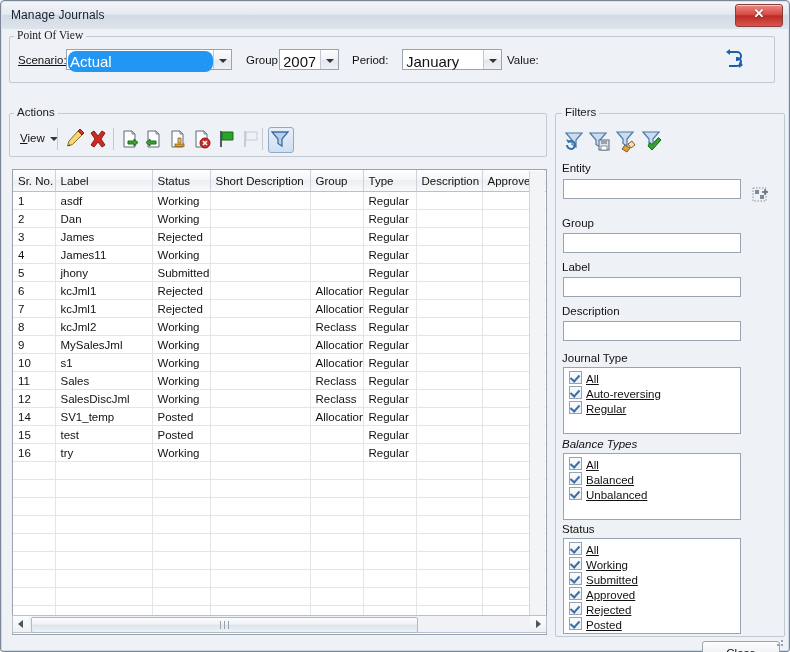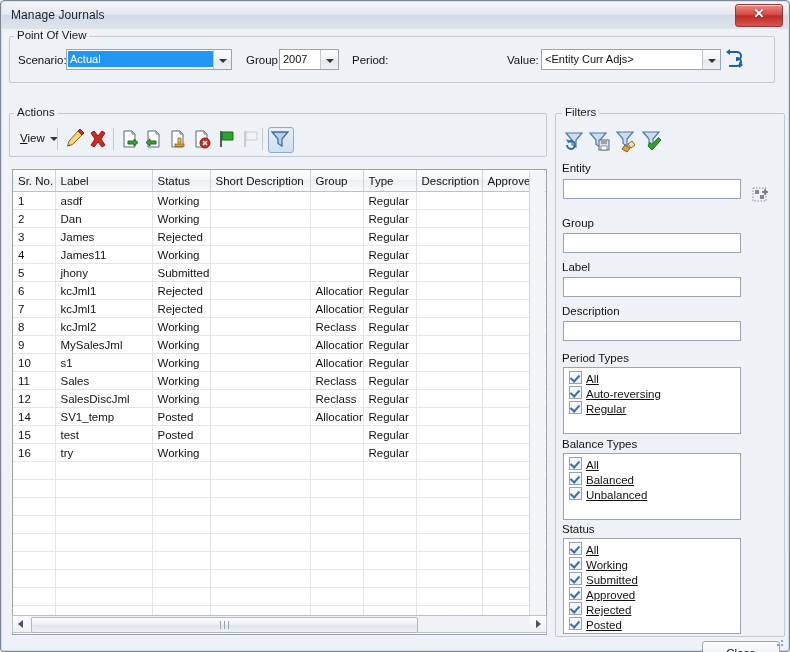--- a/index.html
+++ b/index.html
@@ -68,35 +68,35 @@
   }
   .gb-title {
     position: absolute;
     background: #eef1f5;
     padding: 0 3px;
     font-size: 11.5px;
     color: #1a1a1a;
   }
 
   #pov-box { left: 7px; top: 7px; width: 764px; height: 45px; }
-  #pov-title { left: 12px; top: 0px; }
+  #pov-title { left: 12px; top: 0px; font-family: Liberation Serif, serif; }
 
   .lbl { position: absolute; font-size: 11.5px; color: #111; }
 
   .combo {
     position: absolute;
     height: 21px;
     background: #fff;
     border: 1px solid #9aa4b1;
     box-sizing: border-box;
   }
   .combo .val {
     position: absolute; left: 3px; top: 3px;
-    font-size: 11px; color: #111;
-    white-space: nowrap; overflow: hidden;
+    font-size: 15px; color: #111;
+    white-space: nowrap; overflow: hidden; border-radius: 8px;
   }
   .combo .arrowbtn {
     position: absolute; right: 0; top: 0; bottom: 0; width: 17px;
     background: linear-gradient(to bottom,#fdfdfe 0%, #f0f2f5 50%, #e3e7ec 51%, #eef1f5 100%);
     border-left: 1px solid #c0c7d0;
   }
   .combo .arrowbtn::after {
     content: ""; position: absolute; left: 5px; top: 9px;
     border-left: 4px solid transparent; border-right: 4px solid transparent;
     border-top: 4px solid #30363d;
@@ -307,39 +307,39 @@
     <div class="close-btn">
       <div class="x">✕</div>
     </div>
   </div>
 
   <div class="client">
 
     <div class="groupbox" id="pov-box"></div>
     <div class="gb-title" id="pov-title">Point Of View</div>
 
-    <div class="lbl" style="left:16px; top:25px;">Scenario:</div>
+    <div class="lbl" style="left:16px; top:25px;text-decoration:underline;">Scenario:</div>
     <div class="combo sel" style="left:64px; top:20px; width:166px;">
       <div class="val">Actual</div>
       <div class="arrowbtn"></div>
     </div>
 
     <div class="lbl" style="left:244px; top:25px;">Group:</div>
     <div class="combo" style="left:277px; top:20px; width:60px;">
       <div class="val">2007</div>
       <div class="arrowbtn"></div>
     </div>
 
     <div class="lbl" style="left:350px; top:25px;">Period:</div>
+    <div class="combo" style="left:400px; top:20px; width:100px;">
+      <div class="val">January</div>
+      <div class="arrowbtn"></div>
+    </div>
 
     <div class="lbl" style="left:505px; top:25px;">Value:</div>
-    <div class="combo" style="left:539px; top:20px; width:180px;">
-      <div class="val">&lt;Entity Curr Adjs&gt;</div>
-      <div class="arrowbtn"></div>
-    </div>
 
     <div style="position:absolute; left:722px; top:19px; width:22px; height:22px; cursor:pointer;">
       <svg width="22" height="22" viewBox="0 0 22 22">
         <path d="M5 4 h8 a4 4 0 0 1 0 8 h-1" fill="none" stroke="#1d5fa8" stroke-width="2"></path>
         <path d="M5 18 h8 a4 4 0 0 0 0 -8 h-1" fill="none" stroke="#1d5fa8" stroke-width="2"></path>
         <path d="M6 1 l-4 3 l4 3 z" fill="#1d5fa8"></path>
         <path d="M15 14 l4 3 l-4 3 z" fill="#1d5fa8"></path>
       </svg>
     </div>
 
@@ -783,28 +783,28 @@
     <div class="flabel" style="left:560px; top:232px;">Label</div>
     <div class="ftext" style="left:561px; top:248px; width:178px;">
       <input type="text" value="" style="">
     </div>
 
     <div class="flabel" style="left:560px; top:276px;">Description</div>
     <div class="ftext" style="left:561px; top:292px; width:178px;">
       <input type="text" value="" style="">
     </div>
 
-    <div class="flabel" style="left:560px; top:323px;">Period Types</div>
+    <div class="flabel" style="left:560px; top:323px;">Journal Type</div>
     <div class="chkgroup" id="journal-types-group" style="left:561px; top:338px; width:178px; height:67px;">
         <div class="chkrow"><span class="cb"></span><span class="txt">All</span></div>
         <div class="chkrow"><span class="cb"></span><span class="txt">Auto-reversing</span></div>
         <div class="chkrow"><span class="cb"></span><span class="txt">Regular</span></div>
       </div>
 
-    <div class="flabel" style="left:560px; top:409px;">Balance Types</div>
+    <div class="flabel" style="left:560px; top:409px;font-style:italic;">Balance Types</div>
     <div class="chkgroup" id="balance-types-group" style="left:561px; top:424px; width:178px; height:67px;">
         <div class="chkrow"><span class="cb"></span><span class="txt">All</span></div>
         <div class="chkrow"><span class="cb"></span><span class="txt">Balanced</span></div>
         <div class="chkrow"><span class="cb"></span><span class="txt">Unbalanced</span></div>
       </div>
 
     <div class="flabel" style="left:560px; top:494px;">Status</div>
     <div class="chkgroup" id="status-group" style="left:561px; top:509px; width:178px; height:96px;">
         <div class="chkrow"><span class="cb"></span><span class="txt">All</span></div>
         <div class="chkrow"><span class="cb"></span><span class="txt">Working</span></div>

